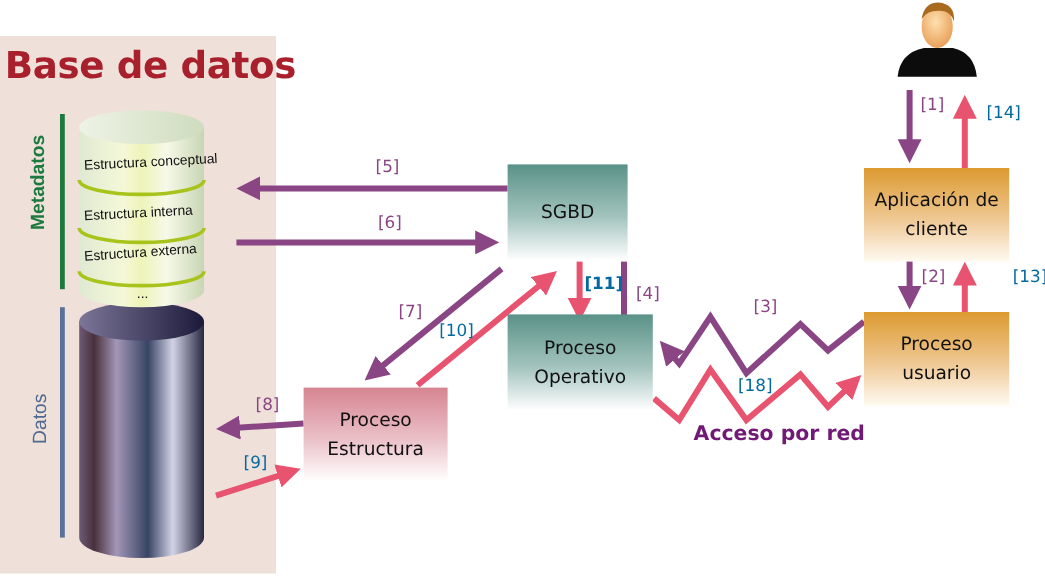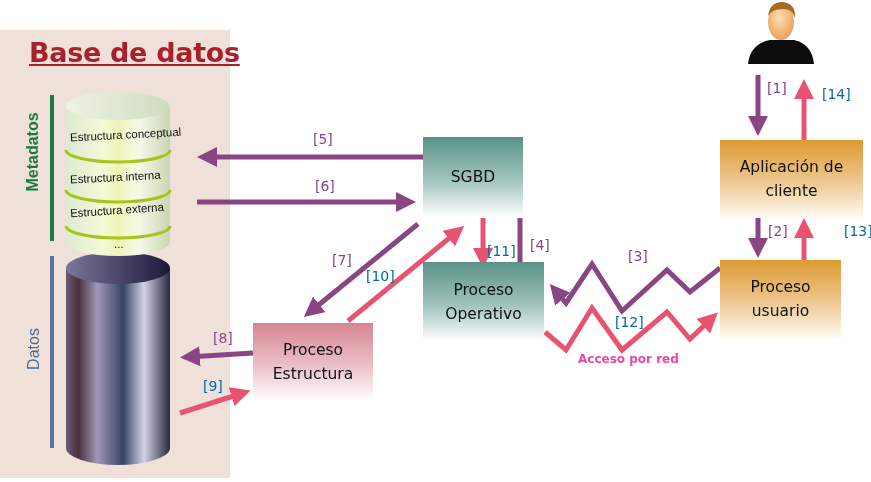--- a/index.html
+++ b/index.html
@@ -1,44 +1,44 @@
 <!DOCTYPE html>
 <html><head>
 <meta charset="utf-8">
 <style>
   html, body { margin: 0; padding: 0; background: #ffffff; }
   body { width: 871px; height: 482px; position: relative; overflow: hidden;
          font-family: "DejaVu Sans", sans-serif; }
   .db-panel { position: absolute; left: 0; top: 30px; width: 230px; height: 448px; background: #efe1da; }
-  .db-title { position: absolute; left: 29px; top: 37px; font-family: "DejaVu Sans", sans-serif;
-              font-weight: bold; font-size: 27px; color: #a8202c; letter-spacing: -0.3px; text-decoration: underline; }
+  .db-title { position: absolute; left: 4px; top: 37px; font-family: "DejaVu Sans", sans-serif;
+              font-weight: bold; font-size: 31px; color: #a8202c; letter-spacing: -0.3px; }
   .side-label { position: absolute; transform: rotate(-90deg); transform-origin: center center;
                 font-family: "Liberation Sans", sans-serif; white-space: nowrap; text-align: center; }
   .meta-label { left: -12px; top: 143px; width: 90px; font-size: 16px; font-weight: bold; color: #1d7a3e; }
   .datos-label { left: 4px; top: 340px; width: 60px; font-size: 16px; color: #4f6a91; }
   .meta-bar { position: absolute; left: 50px; top: 95px; width: 4px; height: 146px; background: #1d7a3e; }
   .datos-bar { position: absolute; left: 50px; top: 256px; width: 4px; height: 192px; background: #5a7198; }
   svg.diag { position: absolute; left: 0; top: 0; }
   .box { position: absolute; display: flex; align-items: center; justify-content: center;
          text-align: center; font-family: "DejaVu Sans", sans-serif; color: #111; font-size: 15.5px; line-height: 24px; }
   .box-sgbd { left: 423px; top: 137px; width: 100px; height: 80px;
               background: linear-gradient(to bottom, #5a9288 0%, #a3c4be 55%, #ffffff 100%); }
   .box-servidor { left: 423px; top: 262px; width: 121px; height: 80px;
               background: linear-gradient(to bottom, #5a9288 0%, #a3c4be 55%, #ffffff 100%); }
   .box-so { left: 253px; top: 323px; width: 120px; height: 78px;
               background: linear-gradient(to bottom, #d68592 0%, #ebc0c8 55%, #ffffff 100%); }
-  .box-app { left: 720px; top: 140px; width: 143px; height: 78px;
+  .box-app { left: 720px; top: 140px; width: 121px; height: 78px;
               background: linear-gradient(to bottom, #dc9a30 0%, #efc894 55%, #fffaf2 100%); }
   .box-cliente { left: 720px; top: 260px; width: 121px; height: 78px;
               background: linear-gradient(to bottom, #dc9a30 0%, #efc894 55%, #fffaf2 100%); }
   .lbl { position: absolute; font-family: "DejaVu Sans", sans-serif; font-size: 14px; white-space: nowrap; }
   .lbl.p { color: #8a4584; }
   .lbl.r { color: #0369a1; }
   .net-label { position: absolute; left: 578px; top: 352px; font-family: "DejaVu Sans", sans-serif;
-               font-weight: bold; font-size: 12px; color: #ec4899; white-space: nowrap; }
+               font-weight: bold; font-size: 17px; color: #701a75; white-space: nowrap; }
   .cyl-text { font-family: "Liberation Sans", sans-serif; font-size: 11.5px; fill: #111; }
 </style>
 </head>
 <body>
 
 <div class="db-panel"></div>
 <div class="db-title">Base de datos</div>
 <div class="meta-bar"></div>
 <div class="datos-bar"></div>
 <div class="side-label meta-label">Metadatos</div>
@@ -147,23 +147,23 @@
 </div>
 <div class="box box-cliente">
   <div><span>Proceso</span><br><span>usuario</span></div>
 </div>
 
 <div class="lbl p" style="left:767px; top:80px;">[1]</div>
 <div class="lbl r" style="left:822px; top:86px;">[14]</div>
 <div class="lbl p" style="left:768px; top:223px;">[2]</div>
 <div class="lbl r" style="left:844px; top:223px;">[13]</div>
 <div class="lbl p" style="left:628px; top:248px;">[3]</div>
-<div class="lbl r" style="left:615px; top:314px;">[12]</div>
+<div class="lbl r" style="left:615px; top:314px;">[18]</div>
 <div class="lbl p" style="left:530px; top:237px;">[4]</div>
-<div class="lbl r" style="left:487px; top:243px;">[11]</div>
+<div class="lbl r" style="left:487px; top:229px;font-weight:bold;">[11]</div>
 <div class="lbl p" style="left:313px; top:131px;">[5]</div>
 <div class="lbl p" style="left:315px; top:178px;">[6]</div>
 <div class="lbl p" style="left:332px; top:252px;">[7]</div>
 <div class="lbl r" style="left:366px; top:268px;text-align:right;">[10]</div>
 <div class="lbl p" style="left:213px; top:330px;">[8]</div>
 <div class="lbl r" style="left:203px; top:378px;">[9]</div>
 
 <div class="net-label">Acceso por red</div>
 
 </body></html>

